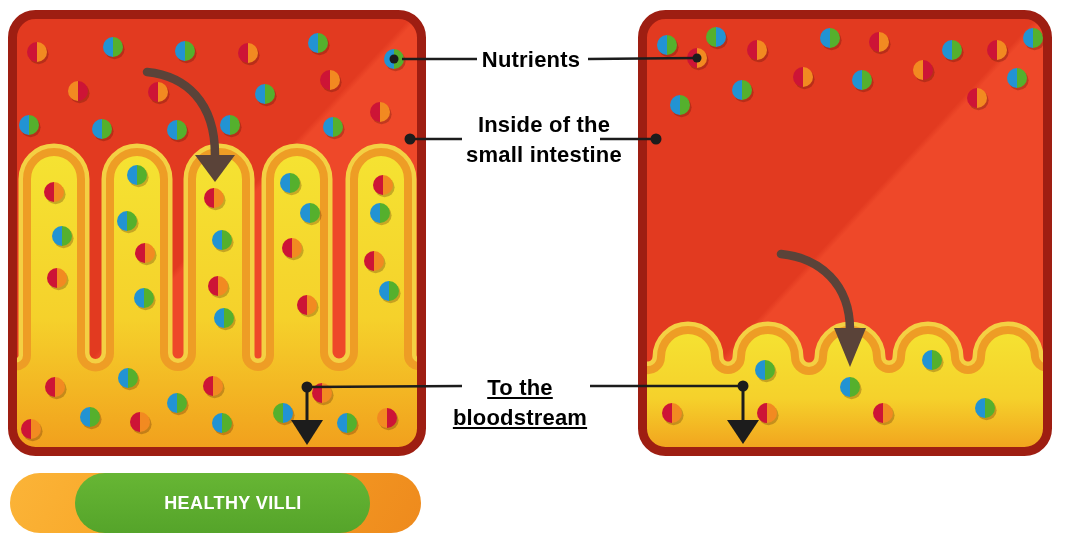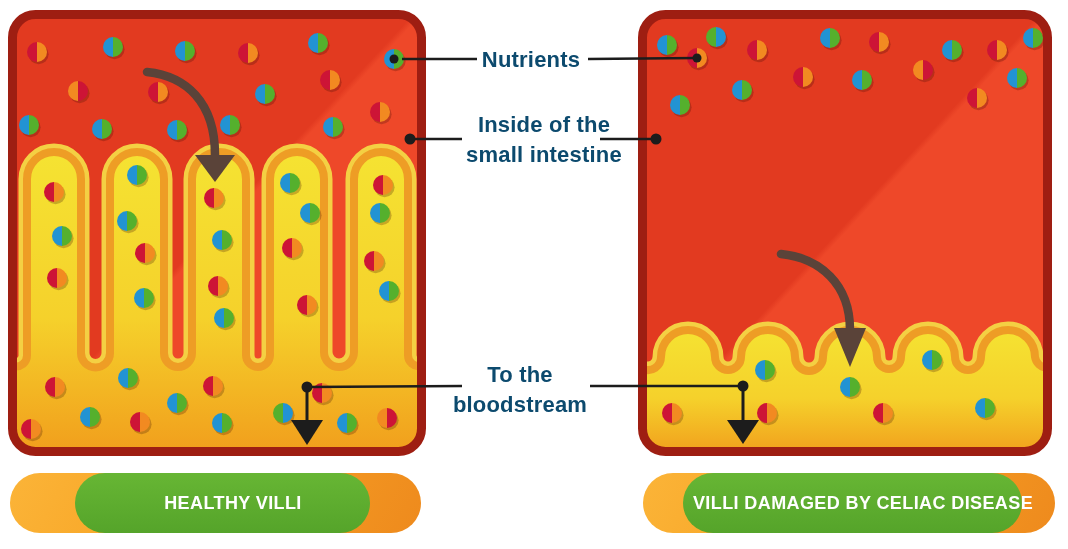--- a/index.html
+++ b/index.html
@@ -1,21 +1,21 @@
 <!DOCTYPE html>
 <html><head>
 <meta charset="utf-8">
 <style>
   html,body{margin:0;padding:0;background:#ffffff;}
   .canvas{position:relative;width:1068px;height:549px;background:#ffffff;overflow:hidden;
           font-family:"Liberation Sans",sans-serif;}
   .panel-svg{position:absolute;z-index:1;}
   #overlay{position:absolute;left:0;top:0;z-index:3;pointer-events:none;}
   .center-label{position:absolute;z-index:2;text-align:center;font-weight:bold;
-                color:#0c4a6e;font-size:22px;line-height:30px;letter-spacing:0.2px;}
+                color:#000000;font-size:22px;line-height:30px;letter-spacing:0.2px;}
   .pill{position:absolute;height:60px;border-radius:30px;z-index:1;
         background:linear-gradient(120deg,#fbb438 0%,#f8a526 40%,#ee8a1d 100%);}
   .pill-inner{position:absolute;top:0;height:60px;border-radius:30px;
         background:linear-gradient(180deg,#67b634 0%,#55a42a 100%);
         display:flex;align-items:center;justify-content:center;}
   .pill-text{color:#ffffff;font-weight:bold;font-size:18px;letter-spacing:0.4px;
         text-align:center;white-space:nowrap;margin-left:21px;}
 </style>
 </head>
 <body>
@@ -454,26 +454,21 @@
         <polygon points="291,420 323,420 307,445" fill="#1c1c1c"></polygon>
       </g>
       <g>
         <line x1="743" y1="386" x2="743" y2="420" stroke="#1c1c1c" stroke-width="3"></line>
         <polygon points="727,420 759,420 743,444" fill="#1c1c1c"></polygon>
       </g>
     </svg>
 
   <div class="center-label" style="left:451px;top:45px;width:160px;">Nutrients</div>
   <div class="center-label" style="left:446px;top:110px;width:170px;margin-left:13px;">Inside of the small intestine</div>
-  <div class="center-label" style="left:435px;top:360px;width:170px;">To the bloodstream</div>
+  <div class="center-label" style="left:435px;top:373px;width:170px;text-decoration:underline;">To the bloodstream</div>
 
   <div class="pill" style="left:10px;top:473px;width:411px;">
     <div class="pill-inner" style="left:65px;width:295px;">
       <span class="pill-text">HEALTHY VILLI</span>
     </div>
   </div>
-  <div class="pill" style="left:643px;top:473px;width:412px;">
-    <div class="pill-inner" style="left:40px;width:339px;">
-      <span class="pill-text">VILLI DAMAGED BY CELIAC DISEASE</span>
-    </div>
-  </div>
 
 </div>
 
 </body></html>

